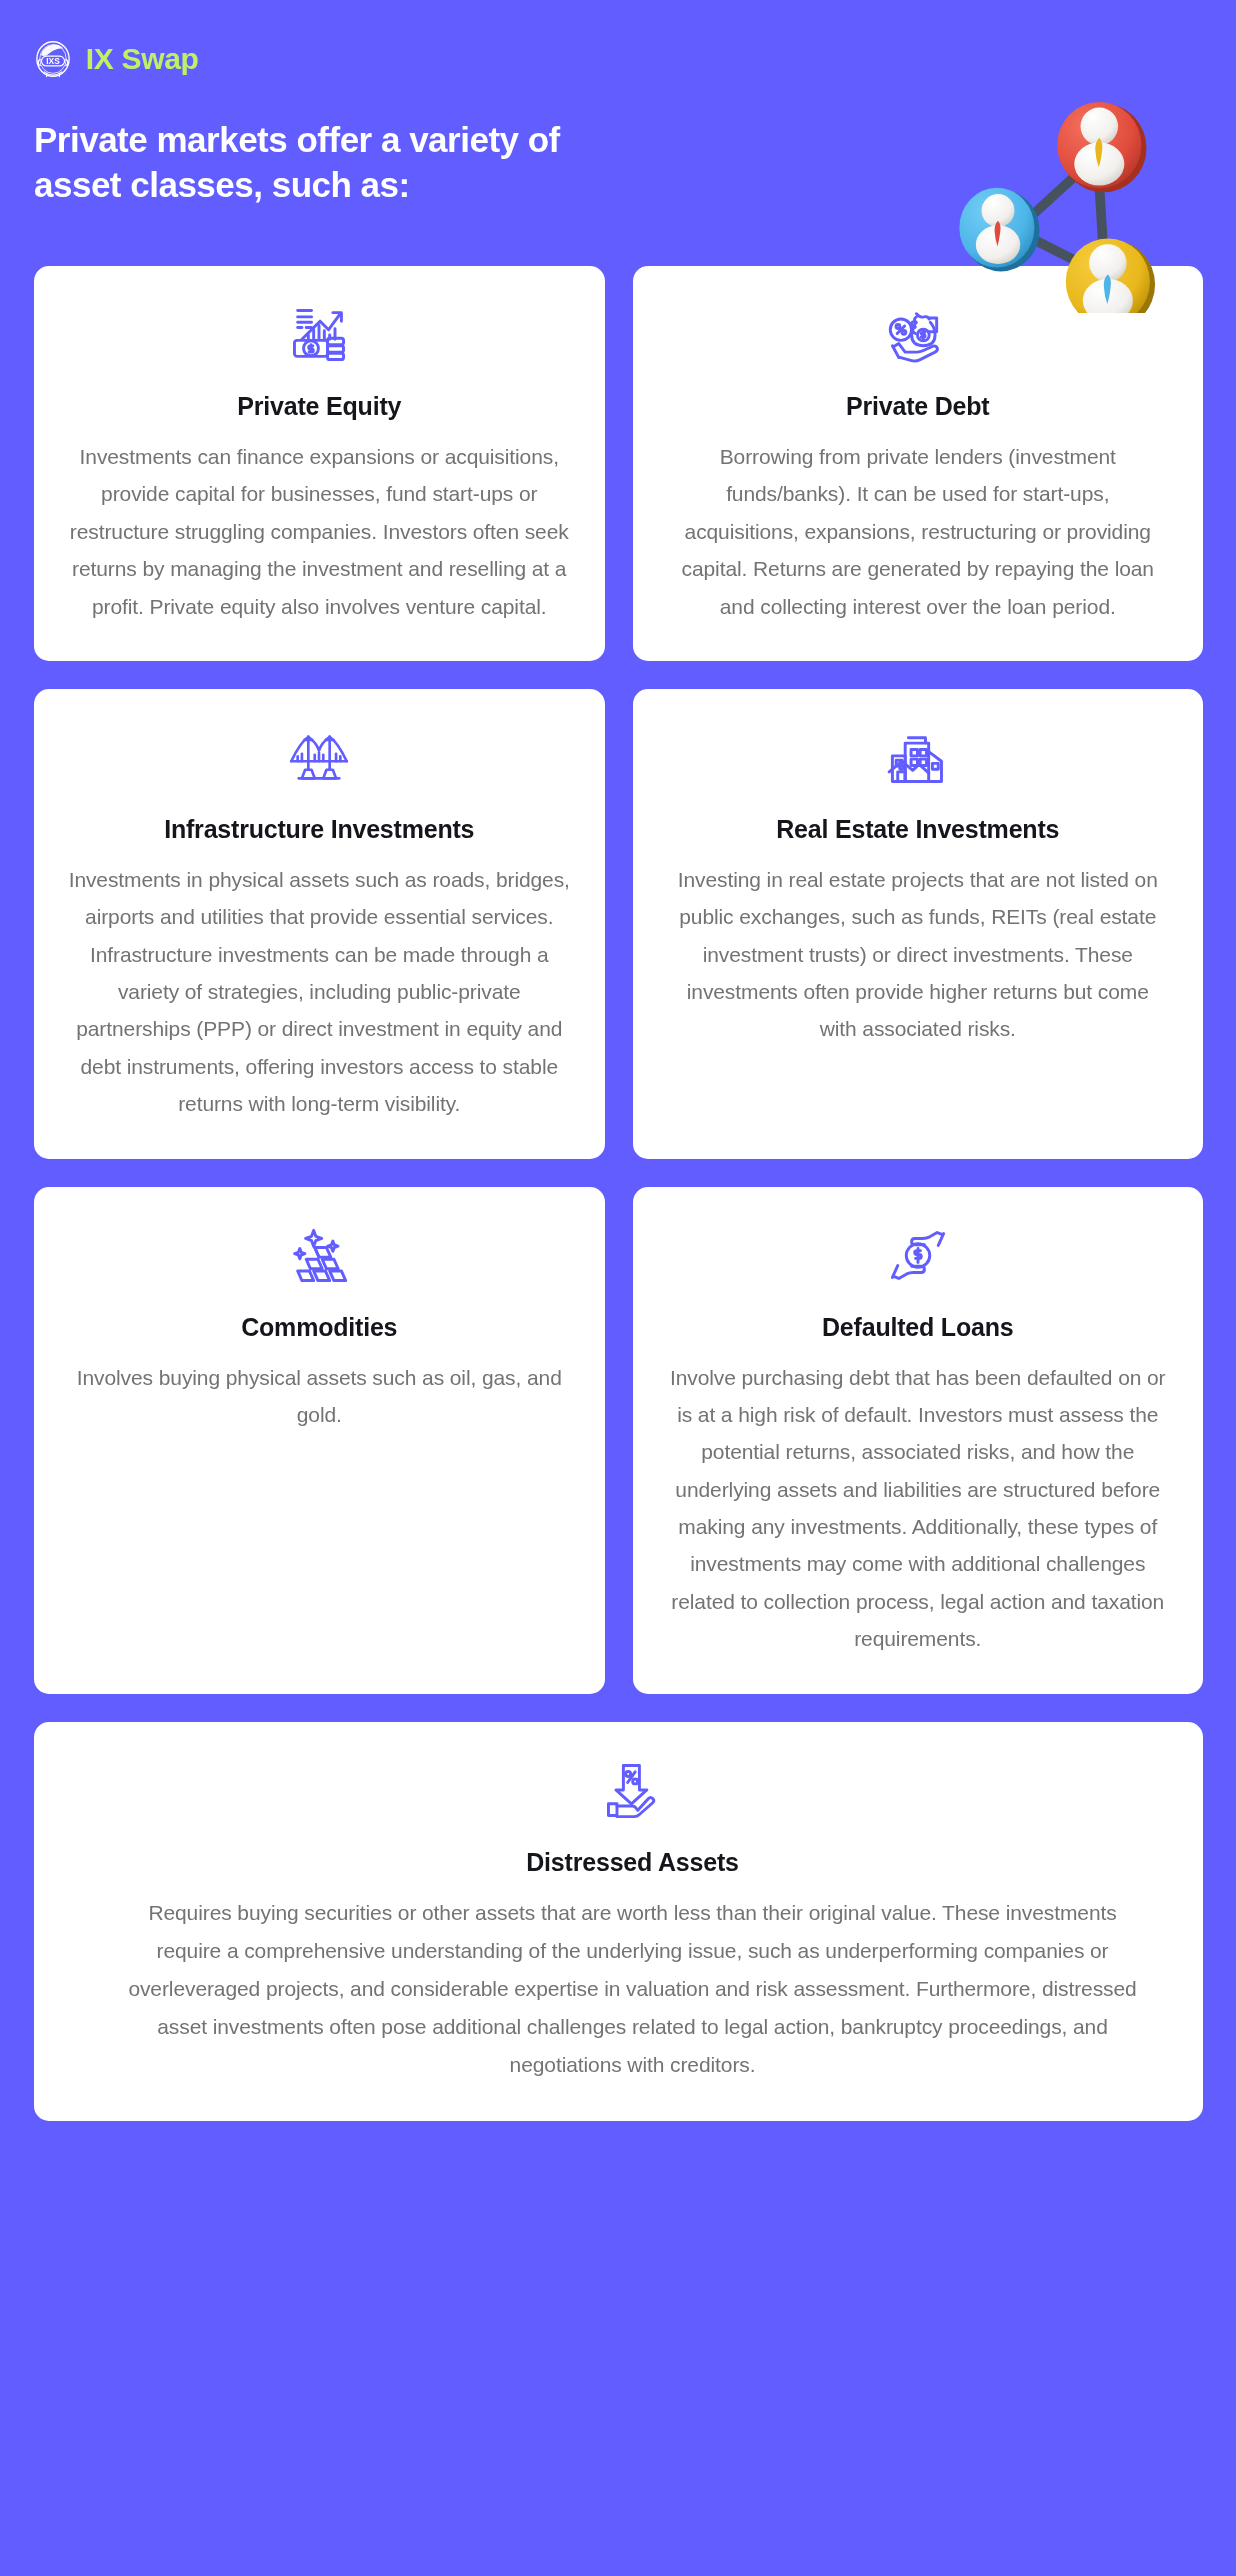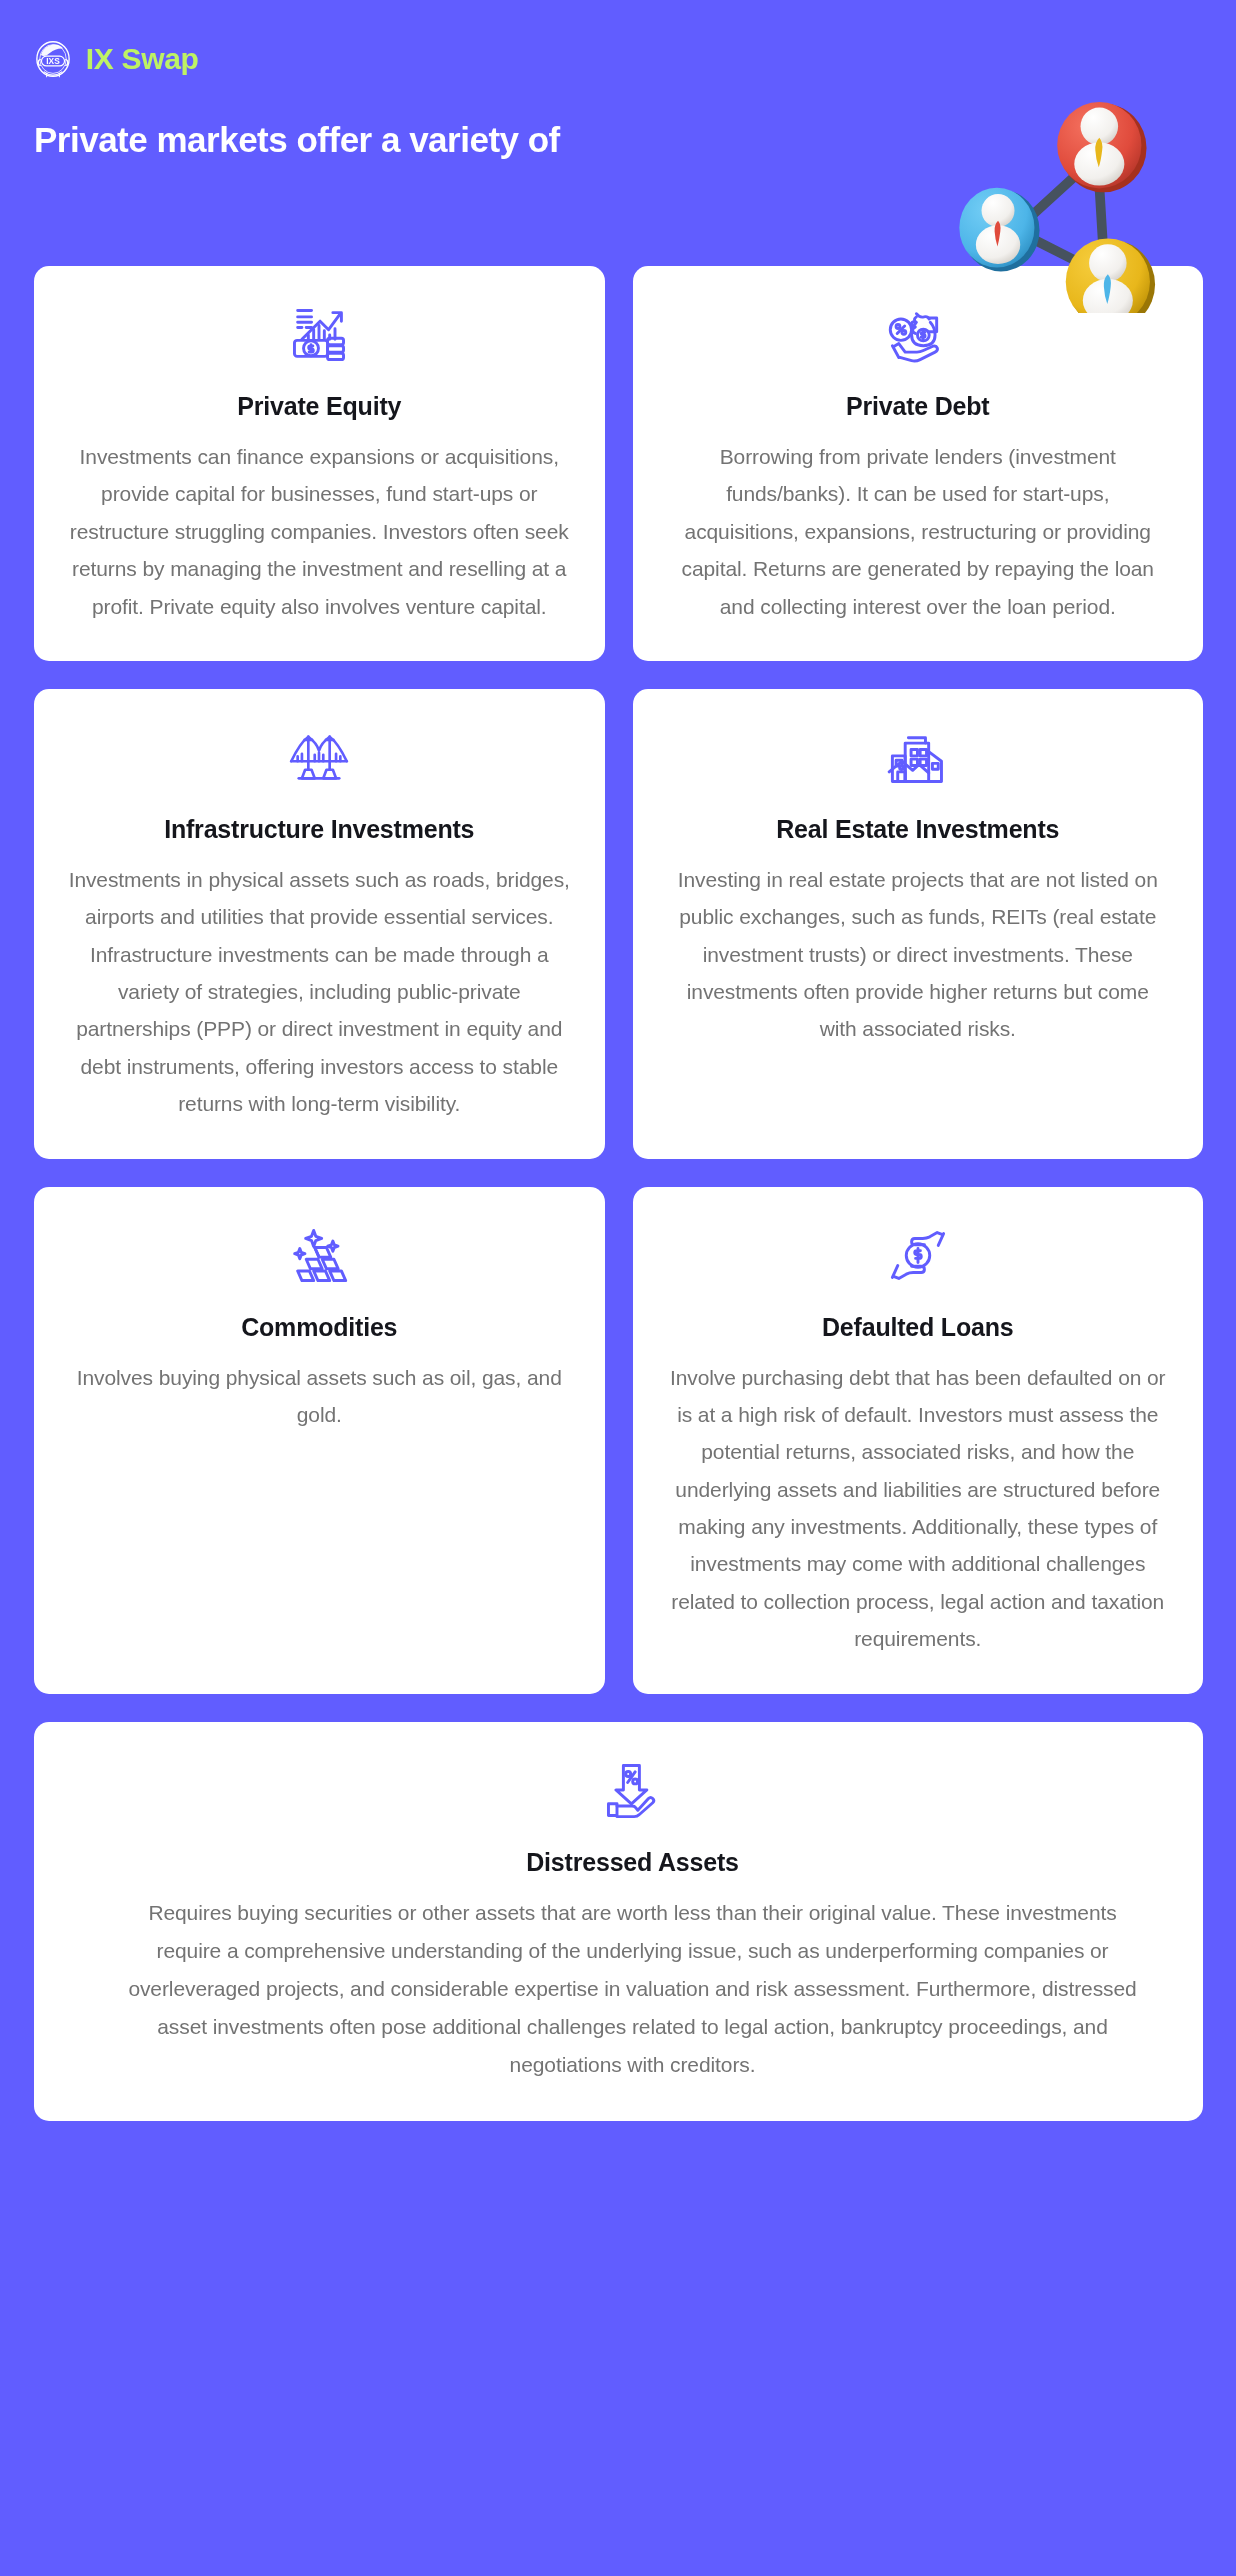--- a/index.html
+++ b/index.html
@@ -147,20 +147,21 @@
         <path d="M55 34c2.2 0 3.6 2 3.6 5s-1.4 5-3.6 5" stroke="#ffffff" stroke-width="2.2" stroke-linecap="round"></path>
         <path d="M17 55c5 4 11 6 16 6s11-2 16-6" stroke="#ffffff" stroke-width="2" fill="none"></path>
         <path d="M22 58v6M44 58v6" stroke="#ffffff" stroke-width="1.8" stroke-linecap="round"></path>
       </svg>
     </span>
     <span class="brand-name">IX Swap</span>
   </div>
 
   <h1 class="headline">
     <span>Private markets offer a variety of</span><br>
+    <span>asset classes, such as:</span>
   </h1>
 
   <span class="hero-art">
     <svg viewBox="0 0 580 420" width="330" height="239">
       <defs>
         <radialGradient id="gRed" cx="35%" cy="28%" r="78%">
           <stop offset="0%" stop-color="#f4705e"></stop>
             <stop offset="70%" stop-color="#e04b3c"></stop>
             <stop offset="100%" stop-color="#b8372b"></stop>
         </radialGradient>

